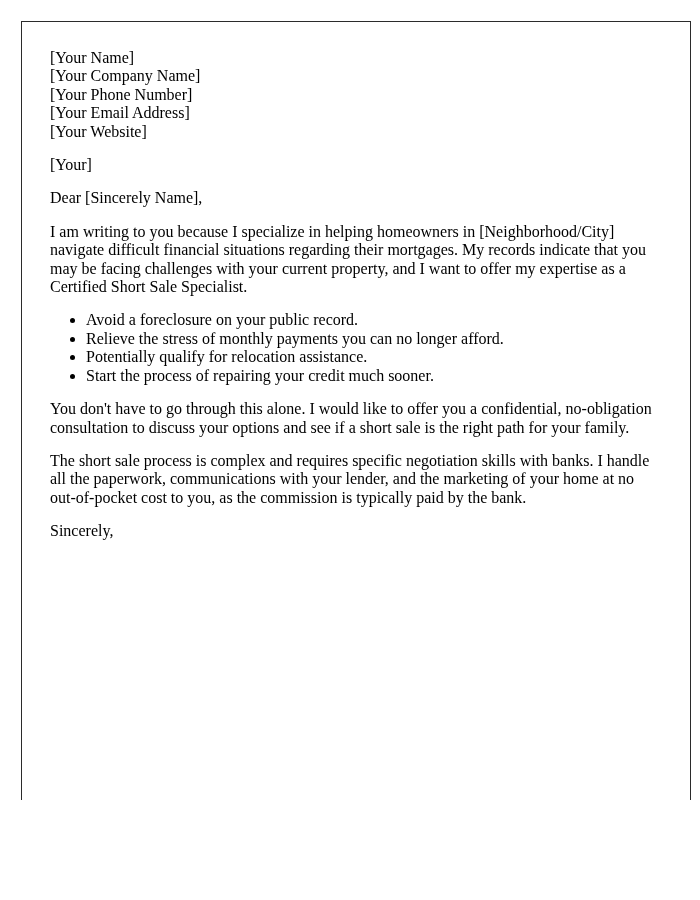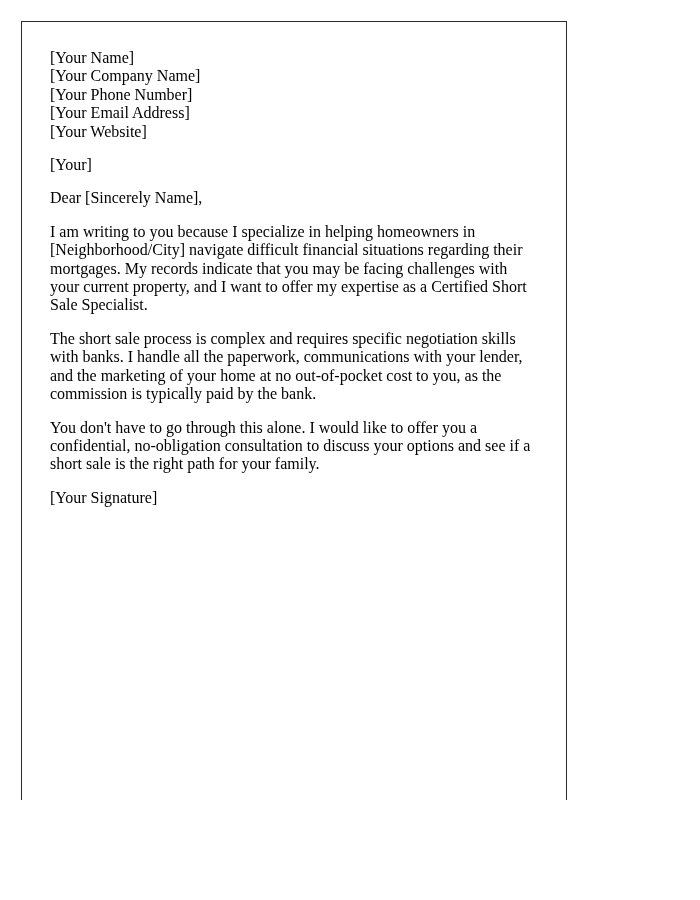--- a/index.html
+++ b/index.html
@@ -10,21 +10,21 @@
   body {
     width: 700px;
     height: 900px;
     position: relative;
     overflow: hidden;
   }
   .page {
     position: absolute;
     left: 21px;
     top: 21px;
-    width: 546px;
+    width: 670px;
     height: 779px;
     box-sizing: border-box;
     border: 1px solid #2b2b2b;
     border-bottom: none;
     background: #ffffff;
     padding: 27px 35px 0 28px;
     font-family: "Liberation Serif", "DejaVu Serif", serif;
     font-size: 16px;
     line-height: 18.4px;
     color: #000000;
@@ -48,16 +48,22 @@
 
 <div class="page">
   <p>[Your Name]
 [Your Company Name]
 [Your Phone Number]
 [Your Email Address]
 [Your Website]</p>
   <p>[Your]</p>
   <p>Dear [Sincerely Name],</p>
   <p>I am writing to you because I specialize in helping homeowners in [Neighborhood/City] navigate difficult financial situations regarding their mortgages. My records indicate that you may be facing challenges with your current property, and I want to offer my expertise as a Certified Short Sale Specialist.</p>
+  <ul>
+    <li>Avoid a foreclosure on your public record.</li>
+    <li>Relieve the stress of monthly payments you can no longer afford.</li>
+    <li>Potentially qualify for relocation assistance.</li>
+    <li>Start the process of repairing your credit much sooner.</li>
+  </ul>
+  <p>You don't have to go through this alone. I would like to offer you a confidential, no-obligation consultation to discuss your options and see if a short sale is the right path for your family.</p>
   <p>The short sale process is complex and requires specific negotiation skills with banks. I handle all the paperwork, communications with your lender, and the marketing of your home at no out-of-pocket cost to you, as the commission is typically paid by the bank.</p>
-  <p>You don't have to go through this alone. I would like to offer you a confidential, no-obligation consultation to discuss your options and see if a short sale is the right path for your family.</p>
-  <p>[Your Signature]</p>
+  <p>Sincerely,</p>
 </div>
 
 </body></html>

